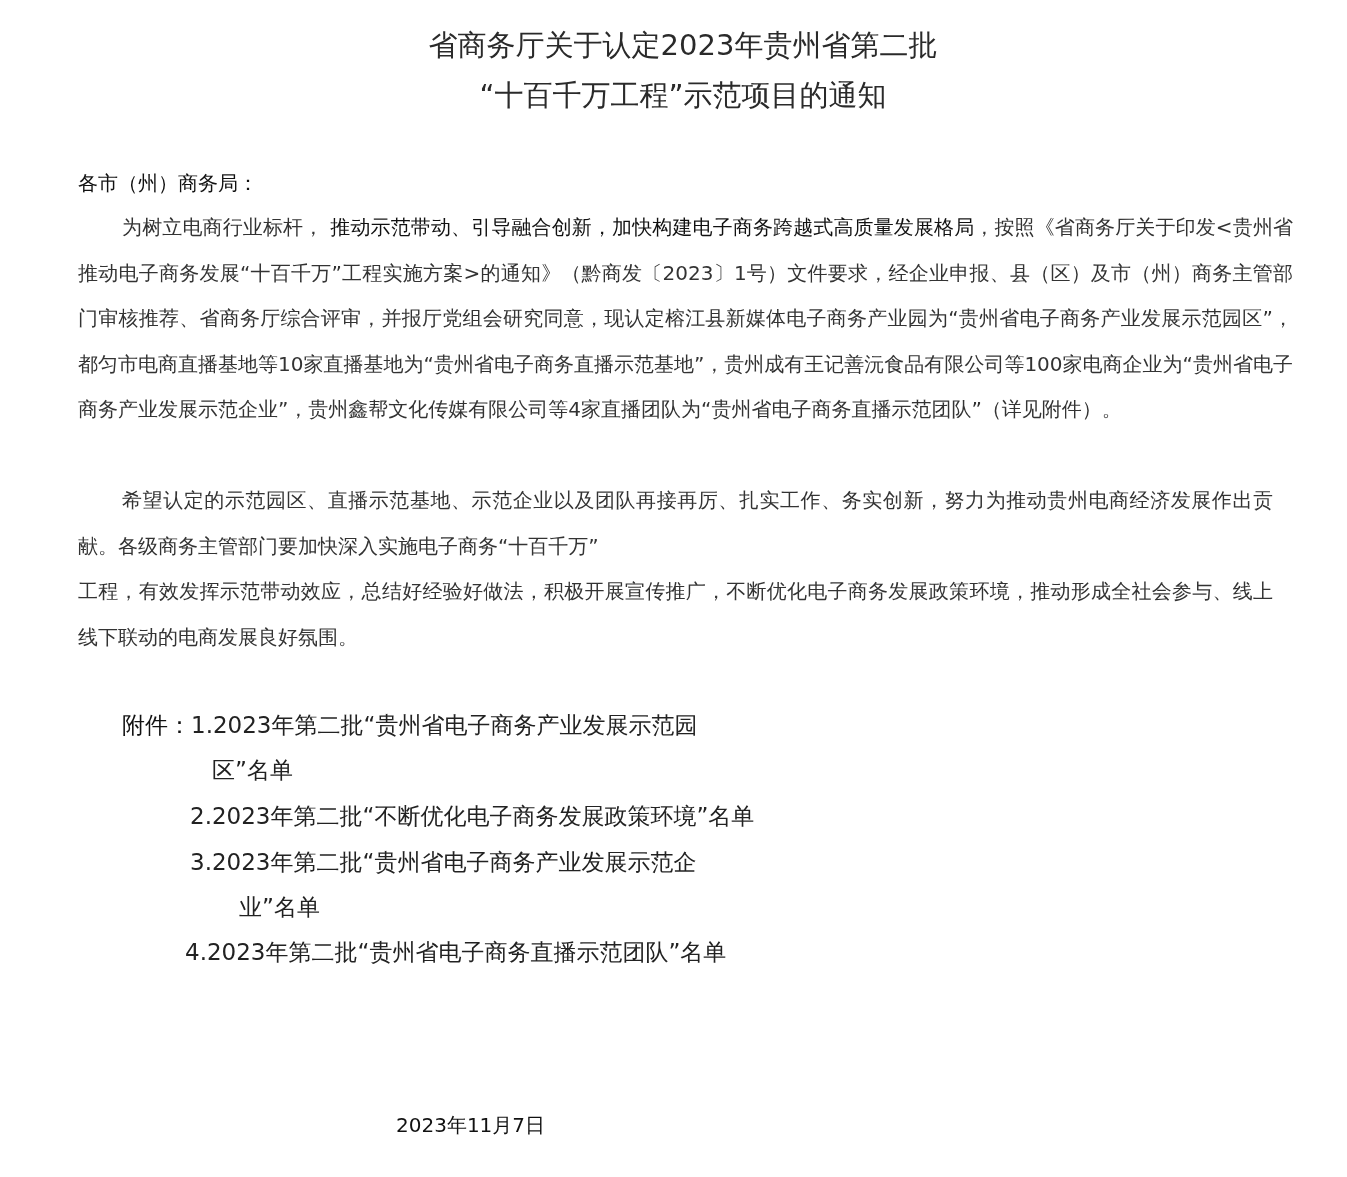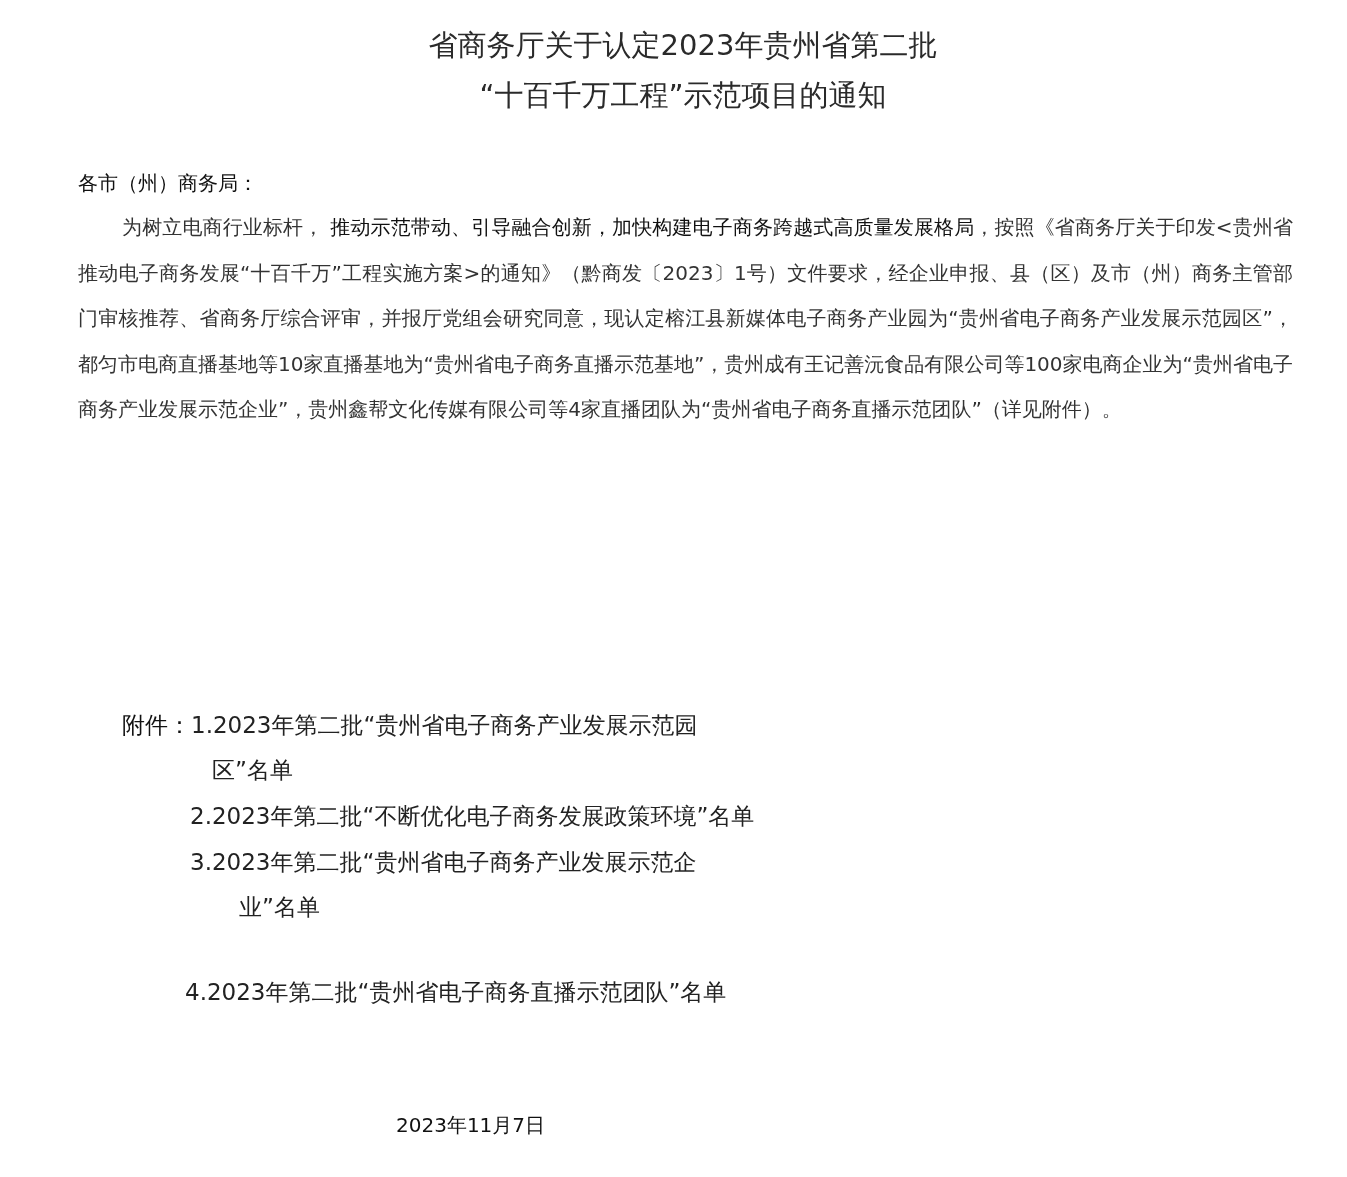--- a/index.html
+++ b/index.html
@@ -72,26 +72,26 @@
 
 <div>
   <div class="title l1">省商务厅关于认定2023年贵州省第二批</div>
   <div class="title l2">“十百千万工程”示范项目的通知</div>
 </div>
 
 <div class="salutation">各市（州）商务局：</div>
 
 <div class="para para1"><span>为树立电商行业标杆，</span><span class="strong">推动示范带动、引导融合创新，加快构建电子商务跨越式高质量发展格局</span><span>，按照《省商务厅关于印发&lt;贵州省推动电子商务发展“十百千万”工程实施方案&gt;的通知》（黔商发〔2023〕1号）文件要求，经企业申报、县（区）及市（州）商务主管部门审核推荐、省商务厅综合评审，并报厅党组会研究同意，现认定榕江县新媒体电子商务产业园为“贵州省电子商务产业发展示范园区”，都匀市电商直播基地等10家直播基地为“贵州省电子商务直播示范基地”，贵州成有王记善沅食品有限公司等100家电商企业为“贵州省电子商务产业发展示范企业”，贵州鑫帮文化传媒有限公司等4家直播团队为“贵州省电子商务直播示范团队”（详见附件）。</span></div>
 
-<div class="para para2"></div>
+<div class="para para2"><span>希望认定的示范园区、直播示范基地、示范企业以及团队再接再厉、扎实工作、务实创新，努力为推动贵州电商经济发展作出贡献。各级商务主管部门要加快深入实施电子商务“十百千万”</span><span class="break-line">工程，有效发挥示范带动效应，总结好经验好做法，积极开展宣传推广，不断优化电子商务发展政策环境，推动形成全社会参与、线上线下联动的电商发展良好氛围。</span></div>
 
 <div>
   <div class="attach" style="left:122px; top:708px;">
     <span class="lbl">附件：</span><span>1.2023年第二批“贵州省电子商务产业发展示范园</span>
   </div>
   <div class="attach" style="left:212px; top:753px;">区”名单</div>
   <div class="attach" style="left:190px; top:799px;">2.2023年第二批“不断优化电子商务发展政策环境”名单</div>
   <div class="attach" style="left:190px; top:845px;">3.2023年第二批“贵州省电子商务产业发展示范企</div>
   <div class="attach" style="left:212px; top:890px;margin-left:27px;">业”名单</div>
-  <div class="attach" style="left:185px; top:935px;margin-top:40px;">4.2023年第二批“贵州省电子商务直播示范团队”名单</div>
+  <div class="attach" style="left:185px; top:935px;">4.2023年第二批“贵州省电子商务直播示范团队”名单</div>
 </div>
 
 <div class="date">2023年11月7日</div>
 
 </body></html>

